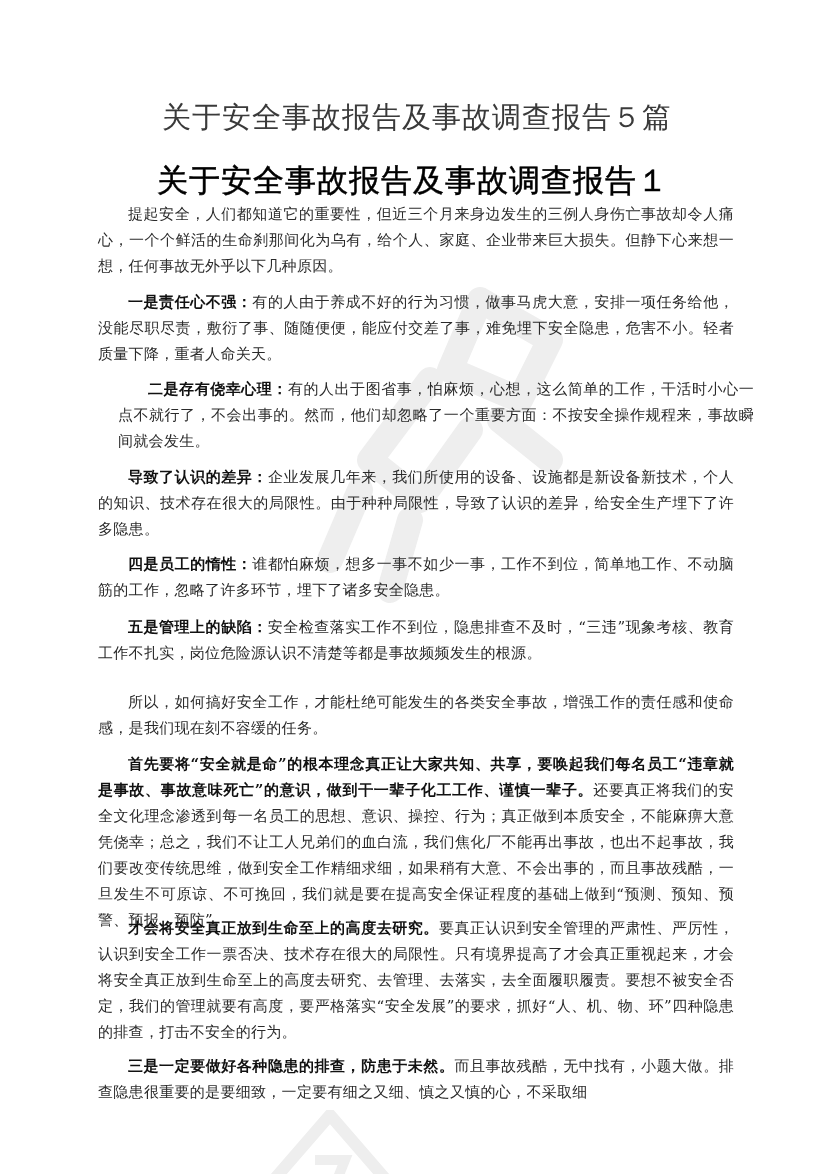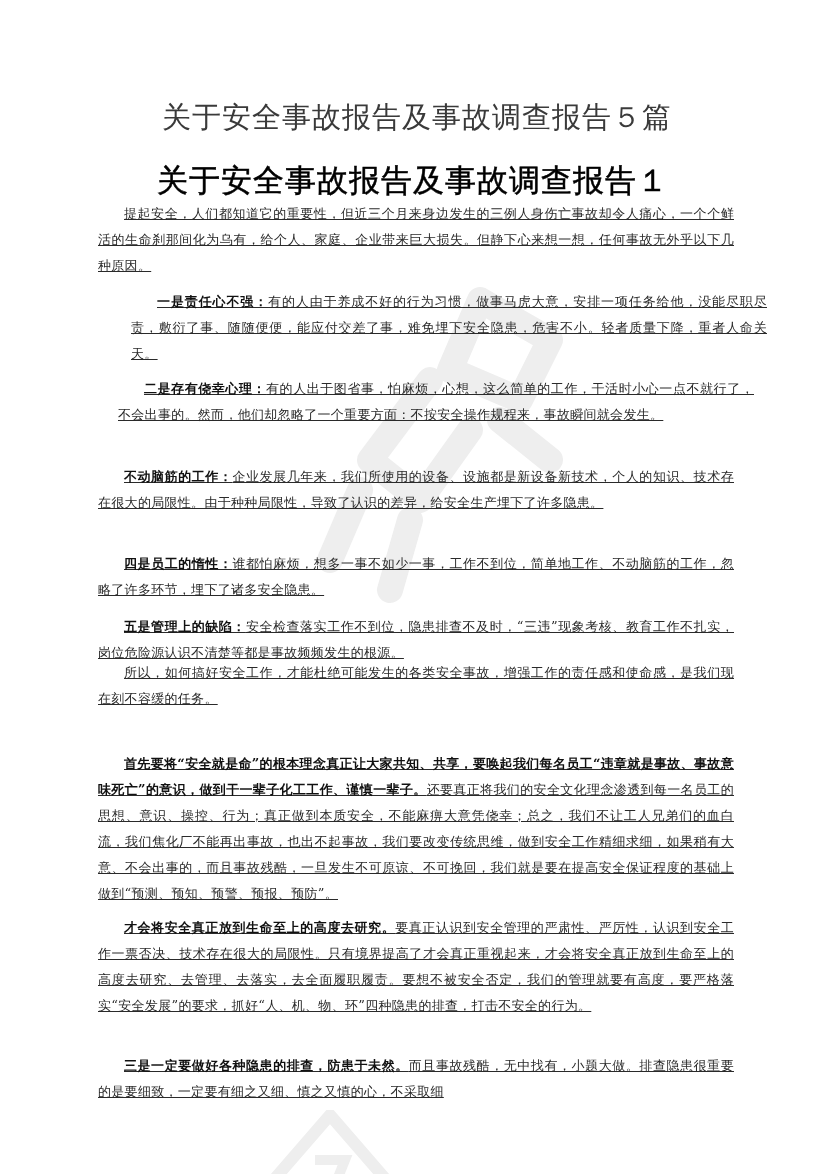--- a/index.html
+++ b/index.html
@@ -62,27 +62,26 @@
       color: #000000;
       letter-spacing: 1px;
       -webkit-text-stroke: 0.5px #000;
       left: -100px;
     }
     .para {
       position: absolute;
       left: 0;
       width: 636px;
       margin: 0;
-      font-size: 13px;
+      font-size: 15px;
       line-height: 26px;
       text-indent: 2em;
       text-align: justify;
       color: #2a2a2a;
       letter-spacing: 0.3px;
-      text-decoration: underline;
     }
     .para .lead {
       font-weight: bold;
       color: #111111;
     }
   </style>
 </head>
 <body>
 
 <svg class="watermark wm-main" viewBox="0 0 360 360">
@@ -100,41 +99,41 @@
 </svg>
 
 <div class="page">
   <h1 class="doc-title title-main">关于安全事故报告及事故调查报告５篇</h1>
   <h2 class="doc-title title-sub">关于安全事故报告及事故调查报告１</h2>
 
   <p class="para" style="top:201px;">
     <span>提起安全，人们都知道它的重要性，但近三个月来身边发生的三例人身伤亡事故却令人痛心，一个个鲜活的生命刹那间化为乌有，给个人、家庭、企业带来巨大损失。但静下心来想一想，任何事故无外乎以下几种原因。</span>
   </p>
 
-  <p class="para" style="top:289px;margin-left:33px;">
+  <p class="para" style="top:289px;">
     <span class="lead">一是责任心不强：</span><span>有的人由于养成不好的行为习惯，做事马虎大意，安排一项任务给他，没能尽职尽责，敷衍了事、随随便便，能应付交差了事，难免埋下安全隐患，危害不小。轻者质量下降，重者人命关天。</span>
   </p>
 
   <p class="para" style="top:376px;margin-left:20px;">
     <span class="lead">二是存有侥幸心理：</span><span>有的人出于图省事，怕麻烦，心想，这么简单的工作，干活时小心一点不就行了，不会出事的。然而，他们却忽略了一个重要方面：不按安全操作规程来，事故瞬间就会发生。</span>
   </p>
 
   <p class="para" style="top:464px;">
-    <span class="lead">不动脑筋的工作：</span><span>企业发展几年来，我们所使用的设备、设施都是新设备新技术，个人的知识、技术存在很大的局限性。由于种种局限性，导致了认识的差异，给安全生产埋下了许多隐患。</span>
+    <span class="lead">导致了认识的差异：</span><span>企业发展几年来，我们所使用的设备、设施都是新设备新技术，个人的知识、技术存在很大的局限性。由于种种局限性，导致了认识的差异，给安全生产埋下了许多隐患。</span>
   </p>
 
   <p class="para" style="top:551px;">
     <span class="lead">四是员工的惰性：</span><span>谁都怕麻烦，想多一事不如少一事，工作不到位，简单地工作、不动脑筋的工作，忽略了许多环节，埋下了诸多安全隐患。</span>
   </p>
 
   <p class="para" style="top:614px;">
     <span class="lead">五是管理上的缺陷：</span><span>安全检查落实工作不到位，隐患排查不及时，“三违”现象考核、教育工作不扎实，岗位危险源认识不清楚等都是事故频频发生的根源。</span>
   </p>
 
-  <p class="para" style="top:660px;">
+  <p class="para" style="top:689px;">
     <span>所以，如何搞好安全工作，才能杜绝可能发生的各类安全事故，增强工作的责任感和使命感，是我们现在刻不容缓的任务。</span>
   </p>
 
   <p class="para" style="top:751px;">
     <span class="lead">首先要将“安全就是命”的根本理念真正让大家共知、共享，要唤起我们每名员工“违章就是事故、事故意味死亡”的意识，做到干一辈子化工工作、谨慎一辈子。</span><span>还要真正将我们的安全文化理念渗透到每一名员工的思想、意识、操控、行为；真正做到本质安全，不能麻痹大意凭侥幸；总之，我们不让工人兄弟们的血白流，我们焦化厂不能再出事故，也出不起事故，我们要改变传统思维，做到安全工作精细求细，如果稍有大意、不会出事的，而且事故残酷，一旦发生不可原谅、不可挽回，我们就是要在提高安全保证程度的基础上做到“预测、预知、预警、预报、预防”。</span>
   </p>
 
   <p class="para" style="top:915px;">
     <span class="lead">才会将安全真正放到生命至上的高度去研究。</span><span>要真正认识到安全管理的严肃性、严厉性，认识到安全工作一票否决、技术存在很大的局限性。只有境界提高了才会真正重视起来，才会将安全真正放到生命至上的高度去研究、去管理、去落实，去全面履职履责。要想不被安全否定，我们的管理就要有高度，要严格落实“安全发展”的要求，抓好“人、机、物、环”四种隐患的排查，打击不安全的行为。</span>
   </p>

